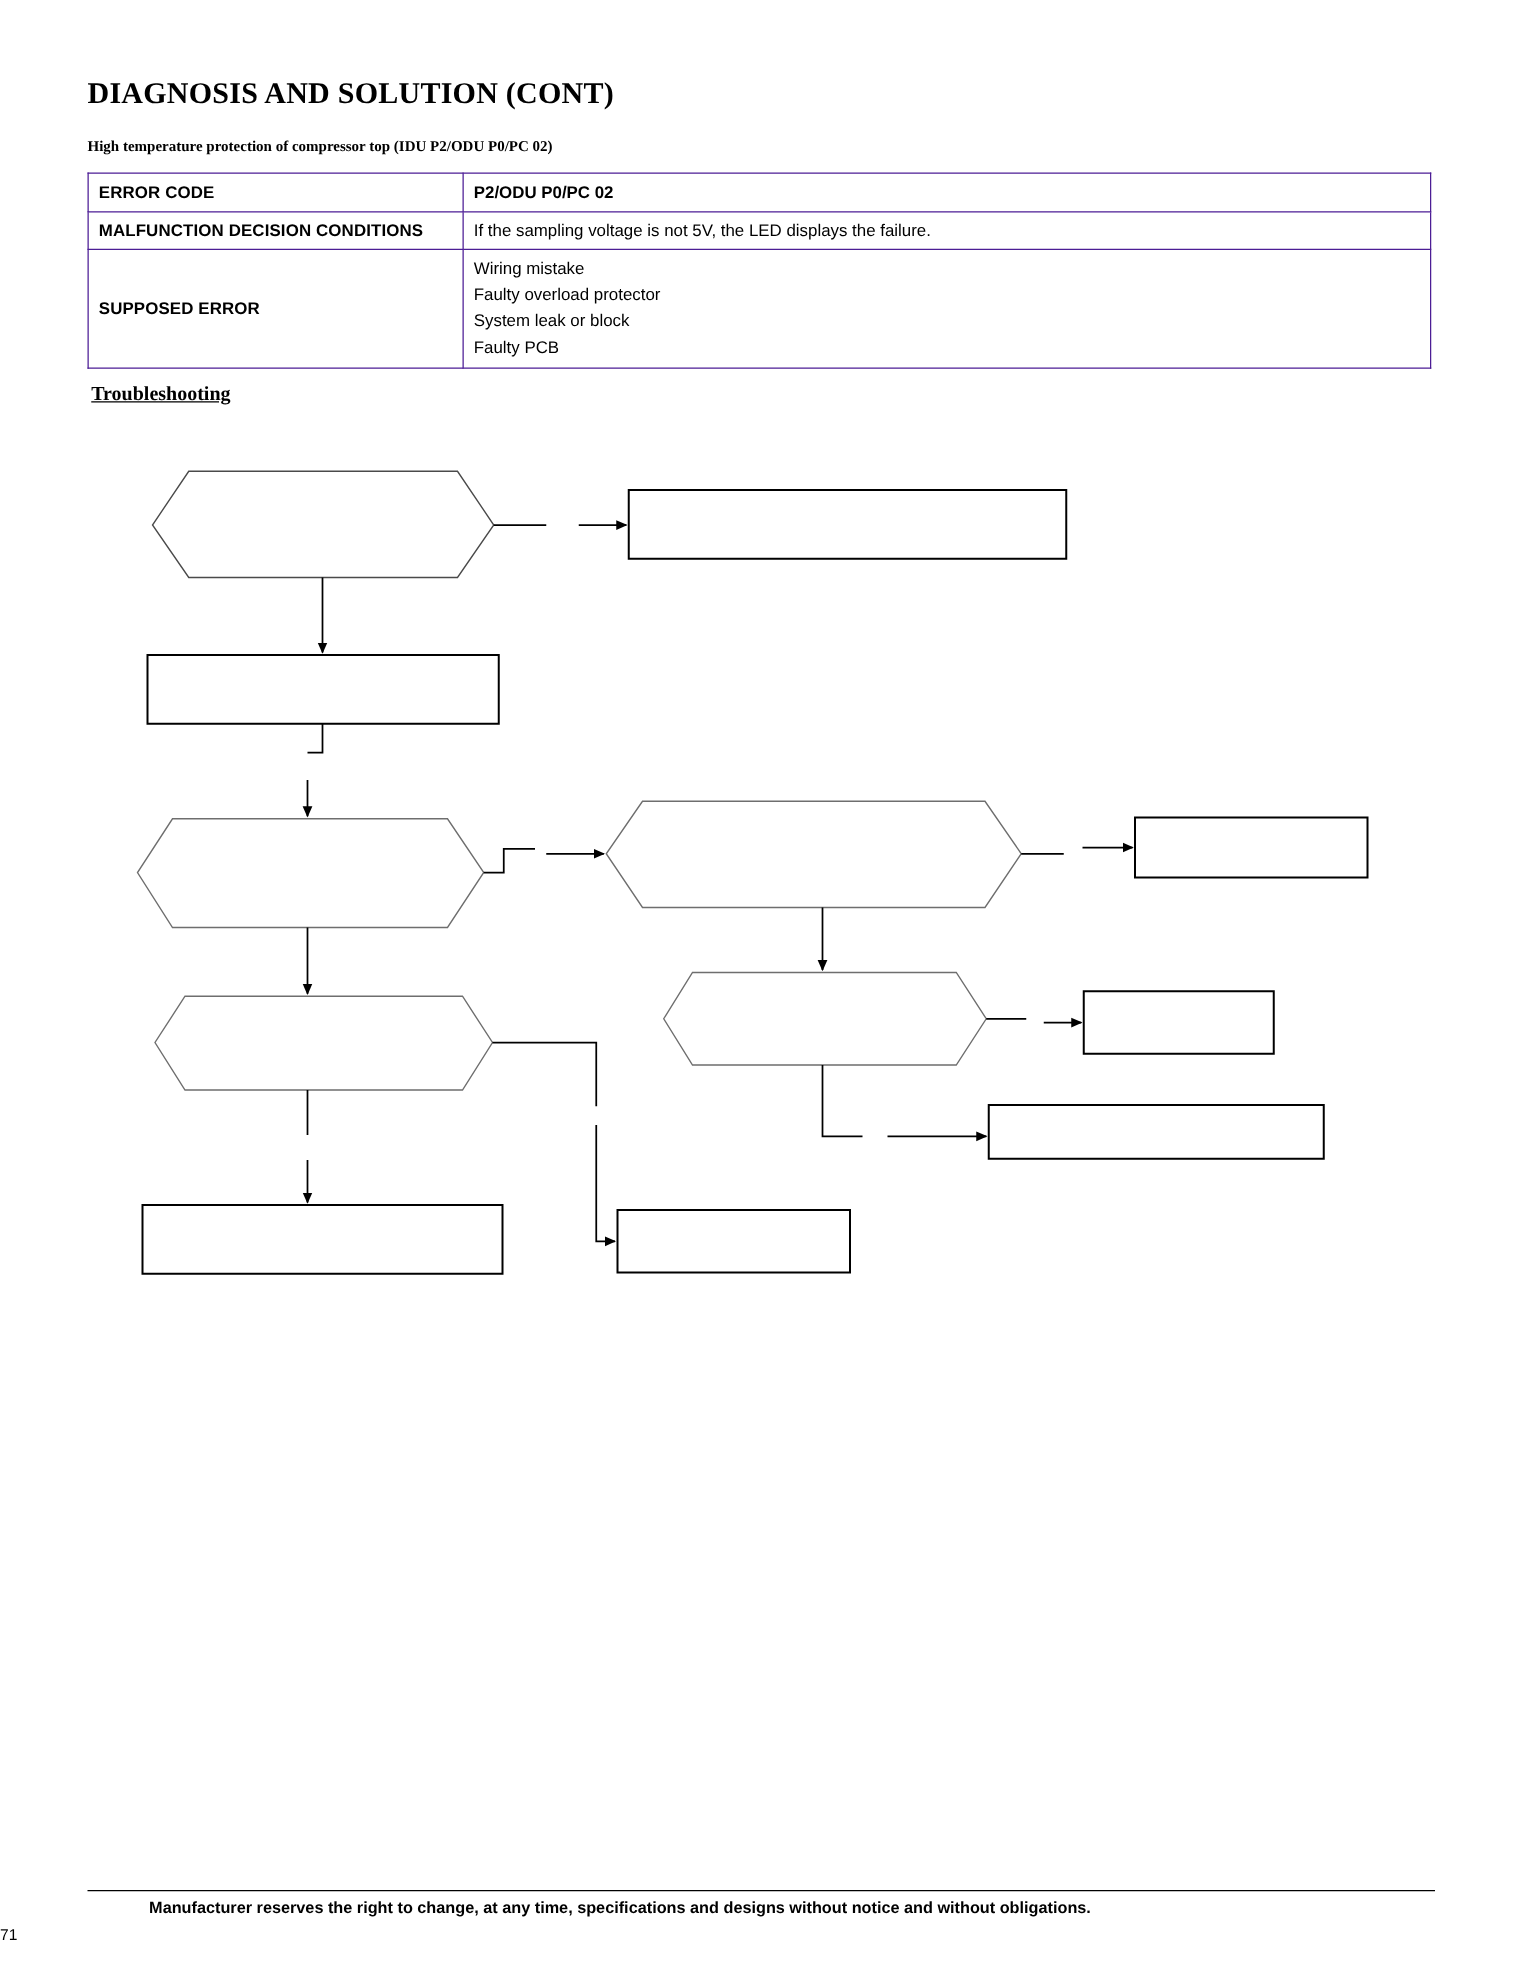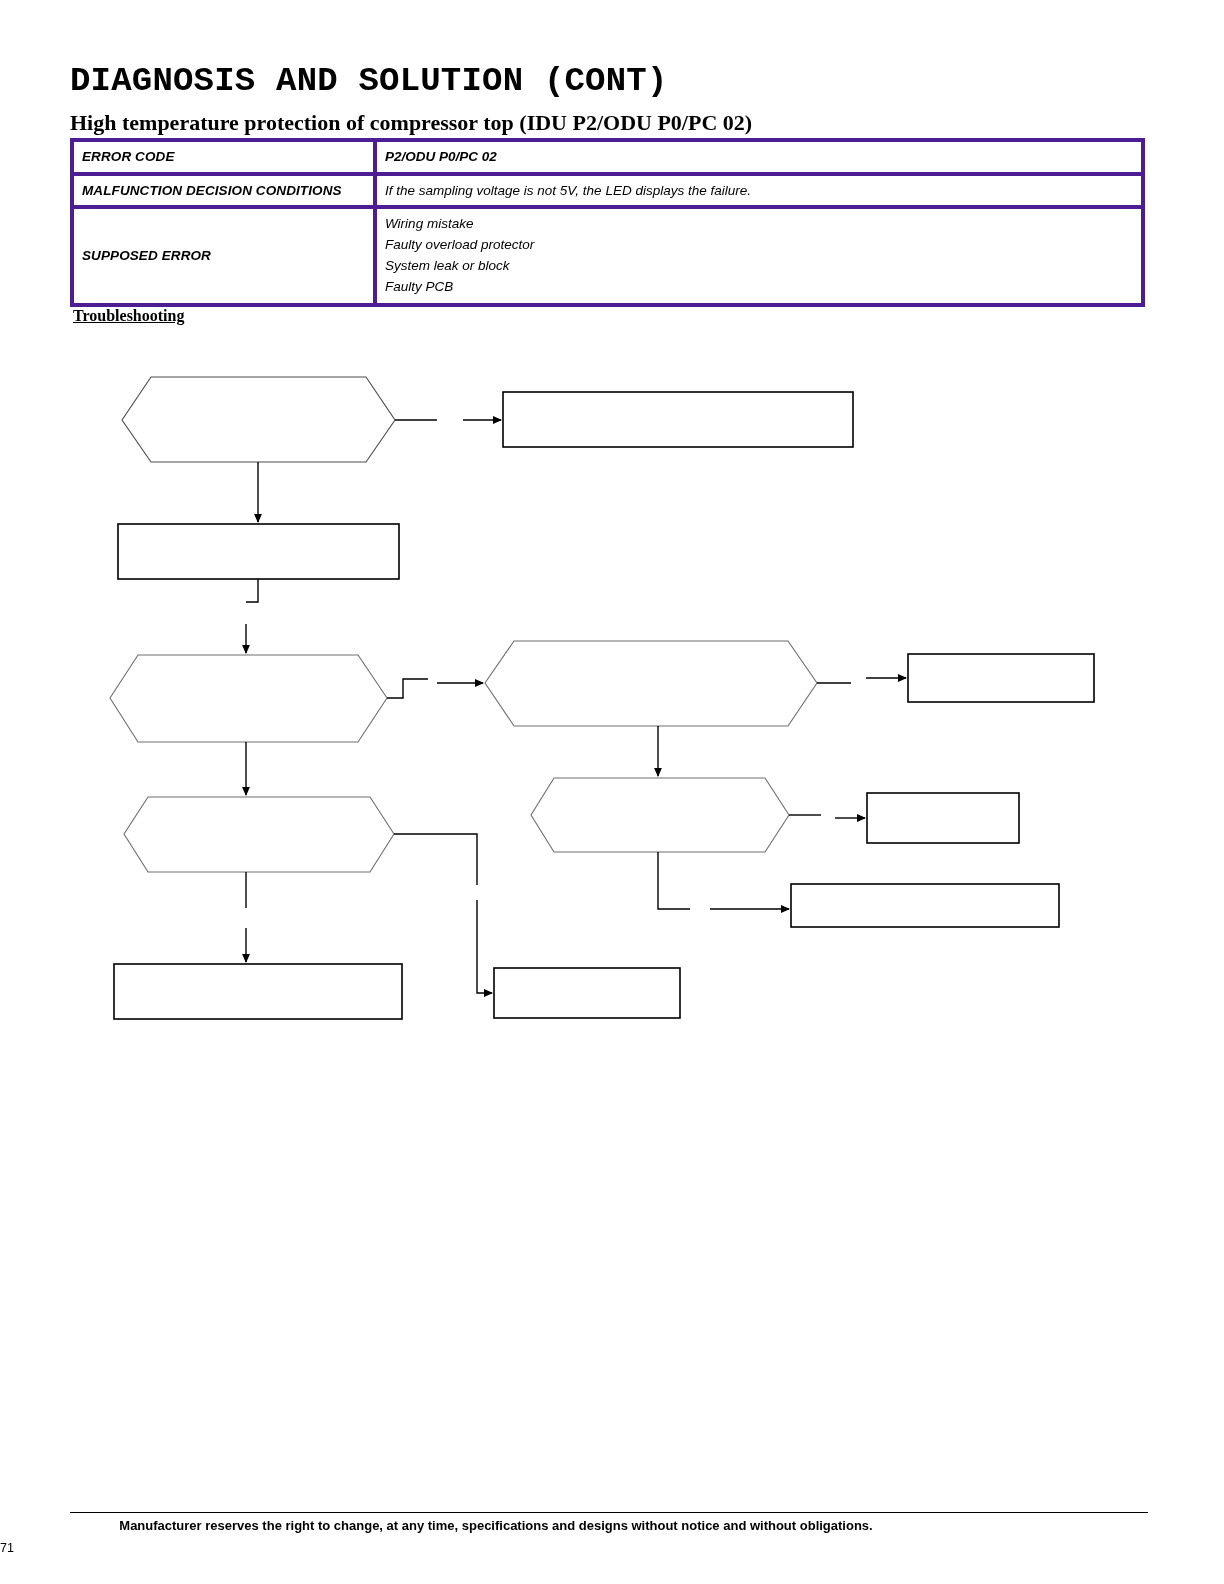--- a/index.html
+++ b/index.html
@@ -20,33 +20,33 @@
   .page {
     position: absolute;
     inset: 0;
   }
 
   
   .page-title {
     position: absolute;
     left: 70px;
     top: 62px;
-    font-family: Liberation Mono, monospace;
-    font-weight: bold;
-    font-size: 34px;
+    font-family: Liberation Serif, serif;
+    font-weight: bold;
+    font-size: 24px;
     letter-spacing: 0.2px;
     white-space: nowrap;
   }
   .section-title {
     position: absolute;
     left: 70px;
     top: 110px;
     font-family: "Liberation Serif", serif;
     font-weight: bold;
-    font-size: 22px;
+    font-size: 12px;
     white-space: nowrap;
   }
   .sub-title {
     position: absolute;
     left: 73px;
     top: 307px;
     font-family: "Liberation Serif", serif;
     font-weight: bold;
     font-size: 16px;
     text-decoration: underline;
@@ -56,26 +56,25 @@
   
   .err-table {
     position: absolute;
     left: 70px;
     top: 138px;
     width: 1075px;
     border-collapse: collapse;
     table-layout: fixed;
   }
   .err-table td {
-    border: 4px solid #4c1d95;
+    border: 1px solid #4c1d95;
     padding: 5px 8px;
     font-size: 13.5px;
     vertical-align: middle;
     line-height: 1.45;
-    font-style: italic;
   }
   .err-table td.lbl {
     width: 283px;
     font-weight: bold;
     letter-spacing: 0.1px;
   }
   .err-table td.val-bold {
     font-weight: bold;
   }
   .causes-list {

